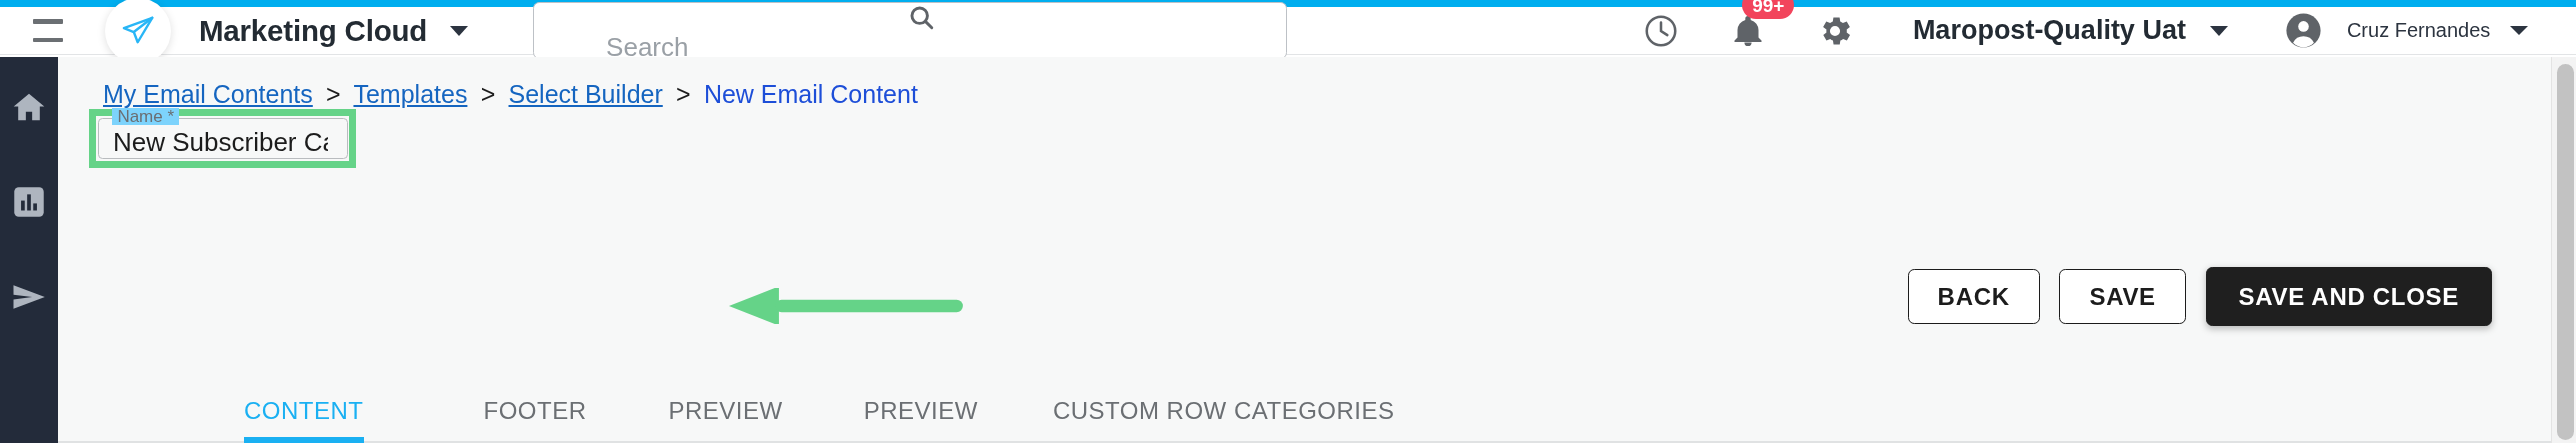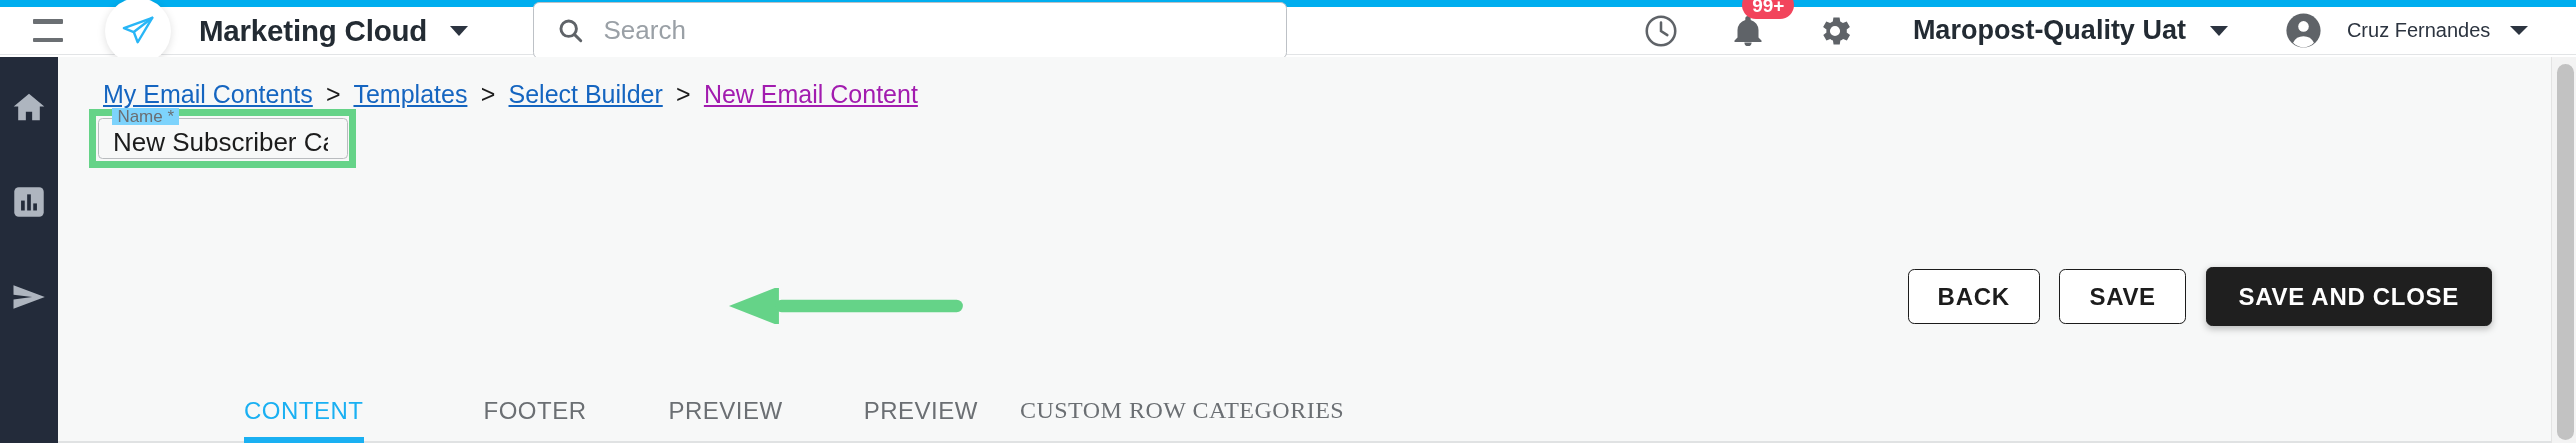--- a/index.html
+++ b/index.html
@@ -59,20 +59,21 @@
     border-left-width: 9px; border-right-width: 9px; border-top-width: 9.8px;
   }
   .brand-caret { margin-left: 23px; }
 
   .search-box {
     margin-left: 65px;
     width: 754px; height: 57px;
     border: 1.8px solid #bdc1c6; border-radius: 6.3px;
     display: flex; align-items: center;
     background: #fff;
+    flex-direction: column;
   }
   .search-icon { margin-left: 22.4px; display: flex; align-items: center; }
   .search-input {
     border: 0; outline: 0; background: transparent;
     margin-left: 18px; font-size: 26px; color: #333;
     font-family: "Liberation Sans", sans-serif;
     width: 626px;
   }
   .search-input::placeholder { color: #9aa0a6; }
 
@@ -123,21 +124,21 @@
   }
 
   .breadcrumb {
     position: absolute; top: 23px; left: 45px;
     font-size: 25px; color: #1c1c1c; white-space: nowrap;
   }
   .breadcrumb a {
     color: #1565c0; text-decoration: underline; cursor: pointer;
   }
   .breadcrumb .sep { color: #1c1c1c; margin: 0 6.3px; }
-  .breadcrumb .current { color: #a21caf; text-decoration: underline; }
+  .breadcrumb .current { color: #1d4ed8; }
 
   
   .name-highlight {
     position: absolute; top: 52px; left: 31px;
     width: 267px; height: 59px;
     border: 7.2px solid #65d388;
     background: transparent;
   }
   .name-field {
     position: absolute; top: 61px; left: 40px;
@@ -347,20 +348,20 @@
     <button class="btn btn-outline">BACK</button>
     <button class="btn btn-outline">SAVE</button>
     <button class="btn btn-dark">SAVE AND CLOSE</button>
   </div>
 
   <div class="tabs">
     <div class="tab active" style="margin-left:186px;">CONTENT</div>
     <div class="tab" style="margin-left:120px;">FOOTER</div>
     <div class="tab" style="margin-left:82px;">PREVIEW</div>
     <div class="tab" style="margin-left:81px;">PREVIEW</div>
-    <div class="tab" style="margin-left:42px;font-family:Liberation Serif, serif;">CUSTOM ROW CATEGORIES</div>
+    <div class="tab" style="margin-left:75px;">CUSTOM ROW CATEGORIES</div>
   </div>
 </div>
 
 <div class="scroll-track">
   <div class="scroll-thumb"></div>
 </div>
 
 
 </body></html>

